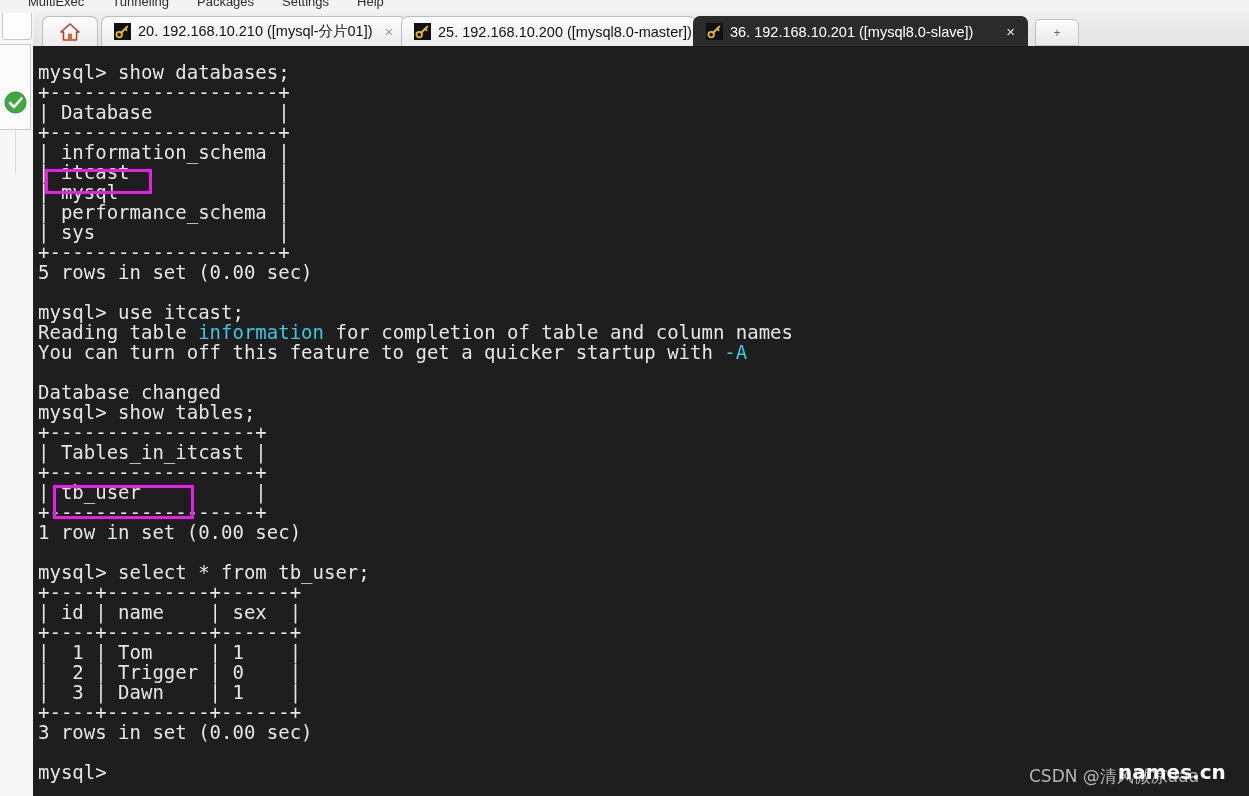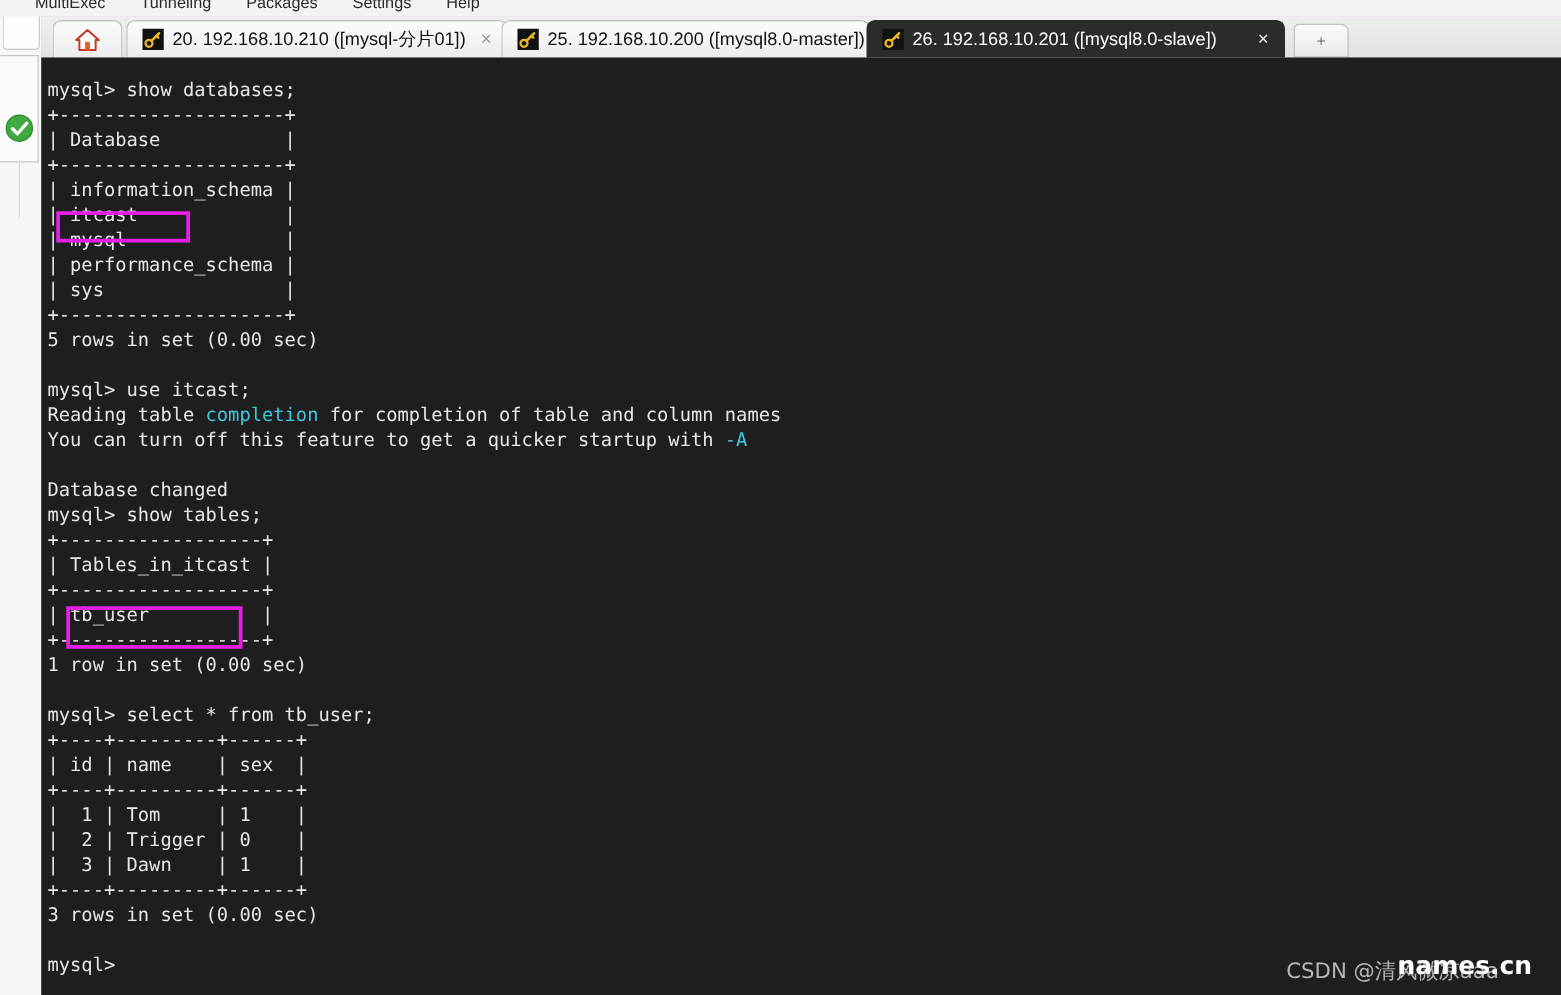--- a/index.html
+++ b/index.html
@@ -165,21 +165,21 @@
     left: 33px; top: 46px;
     width: 1216px;
     height: 750px;
     background: #1e1e1e;
     overflow: hidden;
   }
   .term-text {
     position: absolute;
     left: 5px; top: 16px;
     font-family: "DejaVu Sans Mono", "Liberation Mono", monospace;
-    font-size: 15px;
+    font-size: 19px;
     line-height: 20px;
     color: #e6e6e6;
     white-space: pre;
     letter-spacing: 0px;
   }
   .c-cyan { color: #3fc7de; }
 
   
   .hlbox {
     position: absolute;
@@ -279,21 +279,21 @@
     </div>
 
     <div class="tab t3">
       <span class="key-icon">
         <svg width="15" height="15" viewBox="0 0 15 15">
           <circle cx="4.2" cy="10.6" r="2.8" fill="none" stroke="#e8b820" stroke-width="1.8"></circle>
           <path d="M6.2 8.7 L12.3 2.6" stroke="#e8b820" stroke-width="2" stroke-linecap="round"></path>
           <path d="M10.2 4.7 L11.6 6.1" stroke="#e8b820" stroke-width="2" stroke-linecap="round"></path>
         </svg>
       </span>
-      <span class="label">26.  192.168.10.201  ([mysql8.0-slave])</span>
+      <span class="label">36.  192.168.10.201  ([mysql8.0-slave])</span>
       <span class="close">×</span>
     </div>
 
     <div class="newtab">
       <span class="plus">+</span>
     </div>
   </div>
 
   <div class="terminal">
     <div class="term-text"><span>mysql&gt; show databases;
@@ -302,21 +302,21 @@
 +--------------------+
 | information_schema |
 | itcast             |
 | mysql              |
 | performance_schema |
 | sys                |
 +--------------------+
 5 rows in set (0.00 sec)
 
 mysql&gt; use itcast;
-Reading table </span><span class="c-cyan">completion</span><span> for completion of table and column names
+Reading table </span><span class="c-cyan">information</span><span> for completion of table and column names
 You can turn off this feature to get a quicker startup with </span><span class="c-cyan">-A</span><span>
 
 Database changed
 mysql&gt; show tables;
 +------------------+
 | Tables_in_itcast |
 +------------------+
 | tb_user          |
 +------------------+
 1 row in set (0.00 sec)

